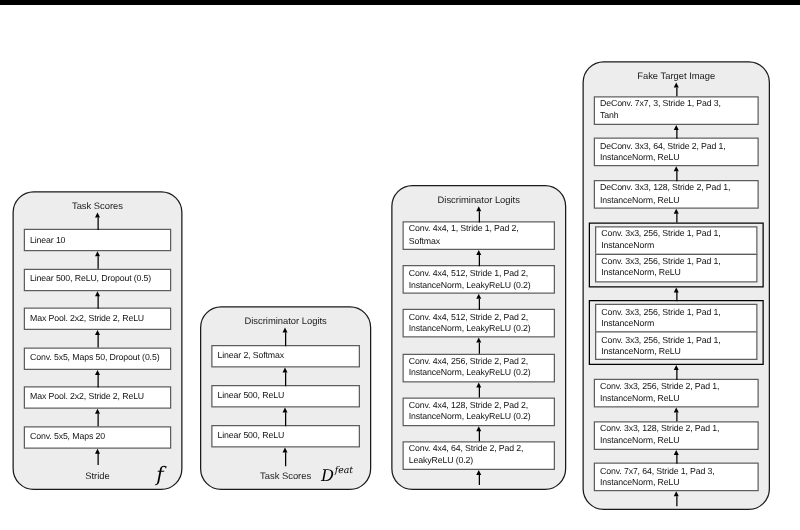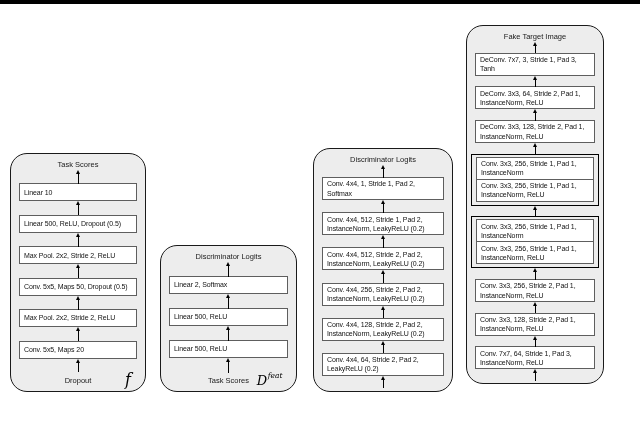--- a/index.html
+++ b/index.html
@@ -5,21 +5,21 @@
   html,body{margin:0;padding:0;background:#fff;}
   .figure{position:relative;width:640px;height:424px;background:#fff;overflow:hidden;
           font-family:"Liberation Sans",sans-serif;color:#111;}
   .toprule{position:absolute;left:0;top:0;width:640px;height:4px;background:#000;}
 
   .network{position:absolute;background:#ededed;border:1.4px solid #1a1a1a;border-radius:17px;
            display:flex;flex-direction:column;padding:5px 8px 3px;box-sizing:border-box;}
   .col0{left:10px;top:153px;width:136px;height:239px;}
   .col1{left:160px;top:245px;width:137px;height:147px;}
   .col2{left:313px;top:148px;width:140px;height:244px;}
-  .col3{left:466px;top:25px;width:138px;height:359px;}
+  .col3{left:466px;top:49px;width:150px;height:359px;}
 
   .net-label{font-size:7.5px;line-height:11px;text-align:center;color:#1a1a1a;white-space:nowrap;}
   .out{flex:0 0 11px;}
   .stack{flex:1 1 auto;display:flex;flex-direction:column;min-height:0;}
 
   .arrow{flex:1 1 7px;min-height:6px;position:relative;}
   .arrow::before{content:"";position:absolute;left:50%;top:3.5px;bottom:-0.5px;width:1px;
                  margin-left:-0.5px;background:#000;}
   .arrow::after{content:"";position:absolute;left:50%;top:0;margin-left:-2.5px;width:0;height:0;
                 border-left:2.5px solid transparent;border-right:2.5px solid transparent;
@@ -71,21 +71,21 @@
         <div class="layer">
           <div>Max Pool. 2x2, Stride 2, ReLU</div>
         </div>
         <div class="arrow"></div>
         <div class="layer">
           <div>Conv. 5x5, Maps 20</div>
         </div>
         <div class="arrow"></div>
       </div>
     <div class="bottom">
-      <span class="net-label">Dropout</span>
+      <span class="net-label">Stride</span>
       <span class="symbol"><span class="sletter">f</span><sup></sup></span>
     </div>
   </section>
 
   <section class="network col1 single">
     <div class="net-label out">Discriminator Logits</div>
     <div class="stack">
         <div class="arrow"></div>
         <div class="layer">
           <div>Linear 2, Softmax</div>

